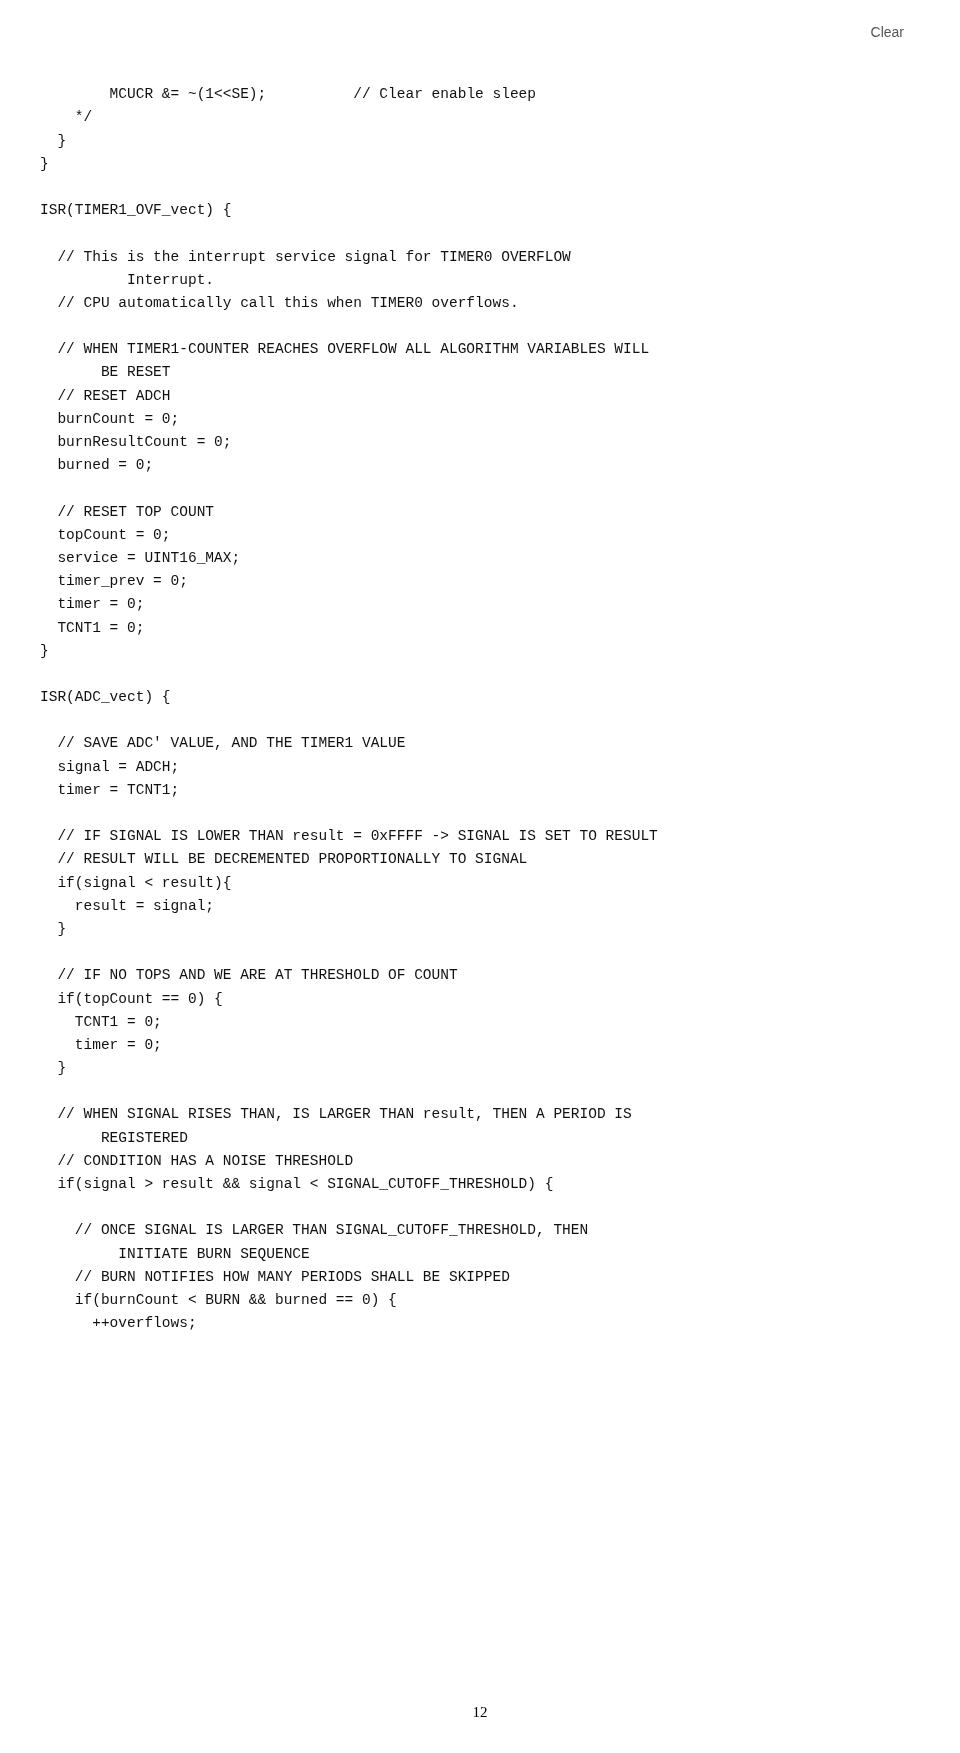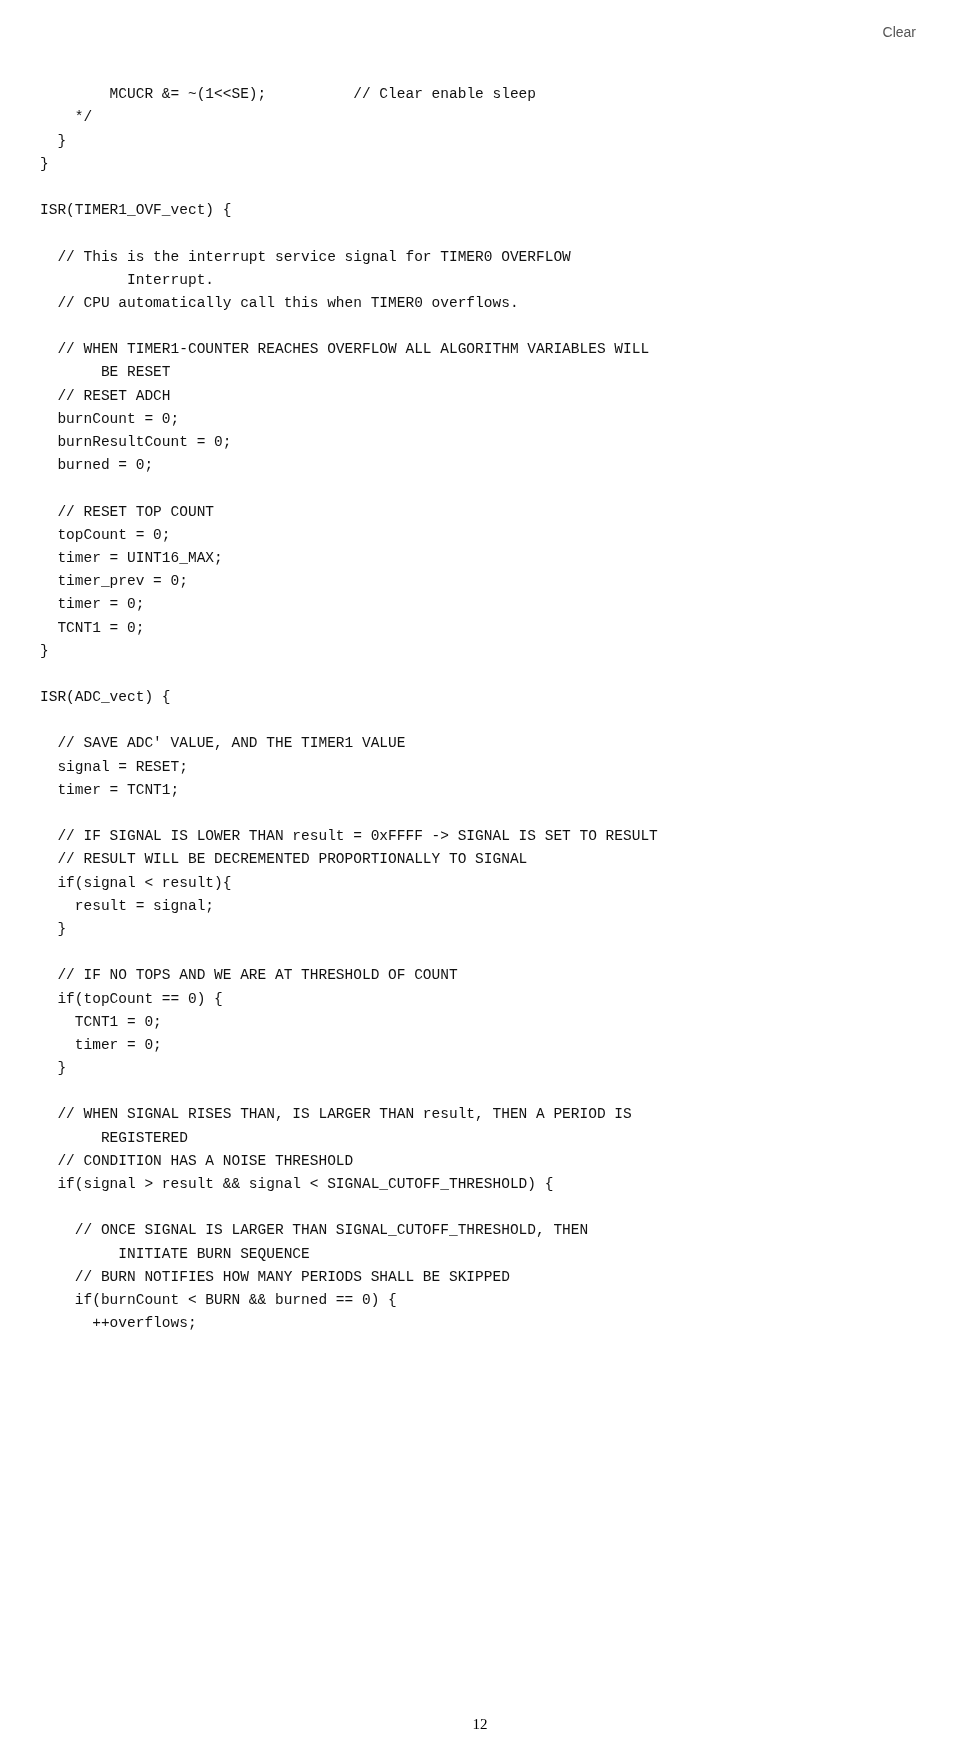--- a/index.html
+++ b/index.html
@@ -15,35 +15,35 @@
       color: #000000;
       width: 960px;
       min-height: 1753px;
       position: relative;
     }
 
     .page-container {
       width: 960px;
       min-height: 1753px;
       background: #ffffff;
-      padding: 20px 44px 60px 40px;
+      padding: 20px 56px 60px 40px;
       position: relative;
     }
 
     .code-block {
       white-space: pre;
       line-height: 1.6;
       font-family: 'Courier New', Courier, monospace;
       font-size: 14.5px;
       color: #111111;
     }
 
     .page-number {
       position: absolute;
-      bottom: 20px;
+      bottom: 32px;
       left: 50%;
       transform: translateX(-50%);
       font-family: 'Times New Roman', Times, serif;
       font-size: 15px;
       color: #000000;
     }
 
     .header-bar {
       display: flex;
       justify-content: flex-end;
@@ -81,30 +81,30 @@
 <span></span>
 <span>  // WHEN TIMER1-COUNTER REACHES OVERFLOW ALL ALGORITHM VARIABLES WILL</span>
 <span>       BE RESET</span>
 <span>  // RESET ADCH</span>
 <span>  burnCount = 0;</span>
 <span>  burnResultCount = 0;</span>
 <span>  burned = 0;</span>
 <span></span>
 <span>  // RESET TOP COUNT</span>
 <span>  topCount = 0;</span>
-<span>  timer = UINT16_MAX;</span>
+<span>  service = UINT16_MAX;</span>
 <span>  timer_prev = 0;</span>
 <span>  timer = 0;</span>
 <span>  TCNT1 = 0;</span>
 <span>}</span>
 <span></span>
 <span>ISR(ADC_vect) {</span>
 <span></span>
 <span>  // SAVE ADC' VALUE, AND THE TIMER1 VALUE</span>
-<span>  signal = RESET;</span>
+<span>  signal = ADCH;</span>
 <span>  timer = TCNT1;</span>
 <span></span>
 <span>  // IF SIGNAL IS LOWER THAN result = 0xFFFF -&gt; SIGNAL IS SET TO RESULT</span>
 <span>  // RESULT WILL BE DECREMENTED PROPORTIONALLY TO SIGNAL</span>
 <span>  if(signal &lt; result){</span>
 <span>    result = signal;</span>
 <span>  }</span>
 <span></span>
 <span>  // IF NO TOPS AND WE ARE AT THRESHOLD OF COUNT</span>
 <span>  if(topCount == 0) {</span>

